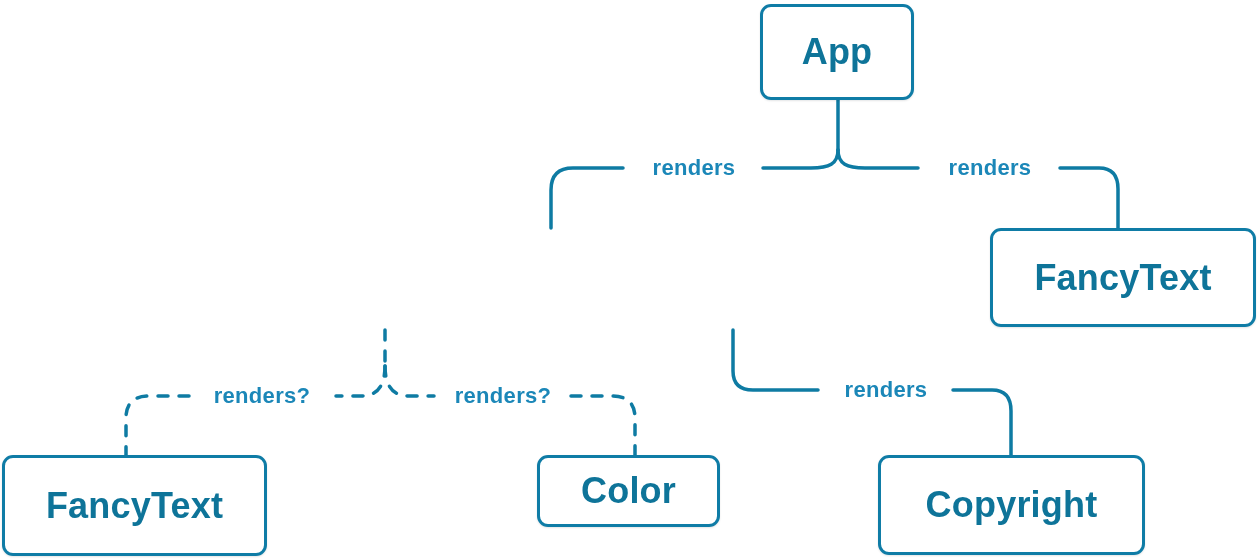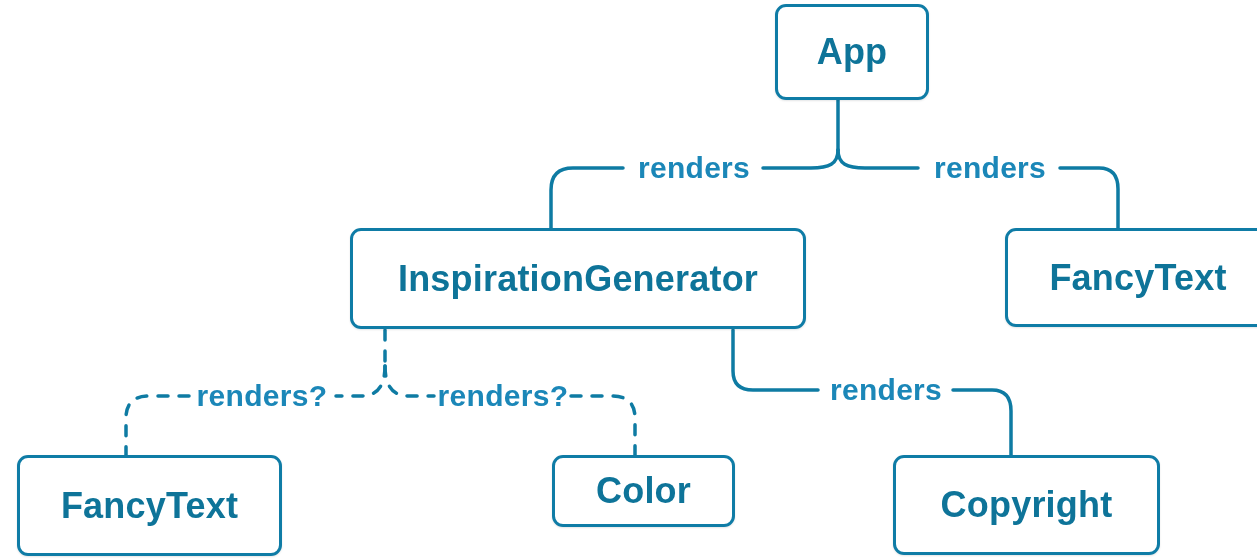--- a/index.html
+++ b/index.html
@@ -45,28 +45,27 @@
     border: 3px solid var(--box-border);
     border-radius: 11px;
     display: flex;
     align-items: center;
     justify-content: center;
     color: var(--box-text);
     font-size: 36px;
     font-weight: 600;
     letter-spacing: 0.2px;
     box-shadow: 0 1px 2px rgba(35, 39, 47, 0.12);
-    margin-left: 15px;
   }
 
   .edge-label {
     position: absolute;
     transform: translate(-50%, -50%);
     color: var(--edge-label);
-    font-size: 30px;
+    font-size: 22px;
     font-weight: 700;
     letter-spacing: 0.3px;
     white-space: nowrap;
     line-height: 1;
   }
 </style>
 </head>
 <body>
 
 <div class="canvas">
@@ -90,23 +89,20 @@
     <path class="edge dashed" d="M 189 396 H 149 Q 126 396 126 418 V 455"></path>
 
     <path class="edge dashed" d="M 385 366 C 385 385 392 396 409 396 H 434"></path>
     <path class="edge dashed" d="M 571 396 H 612 Q 635 396 635 418 V 455"></path>
   </svg>
 
   <div class="node" style="left:760px; top:4px; width:154px; height:96px;">
     <span>App</span>
   </div>
 
-  <div class="node" style="left:335px; top:228px; width:456px; height:101px;">
-    <span>InspirationGenerator</span>
-  </div>
 
   <div class="node" style="left:990px; top:228px; width:266px; height:99px;">
     <span>FancyText</span>
   </div>
 
   <div class="node" style="left:2px; top:455px; width:265px; height:101px;">
     <span>FancyText</span>
   </div>
 
   <div class="node" style="left:537px; top:455px; width:183px; height:72px;">

